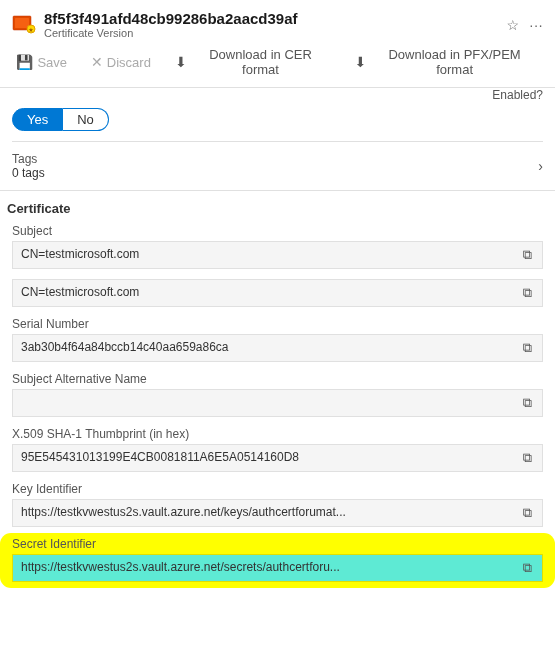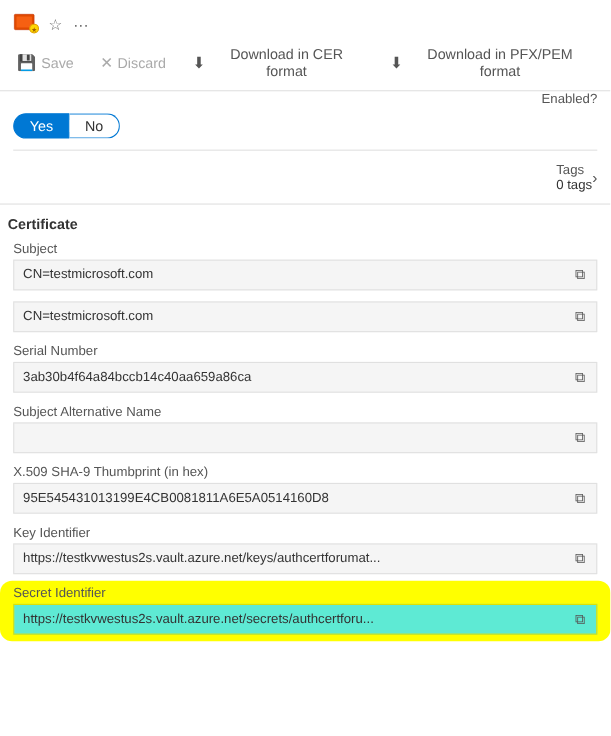--- a/index.html
+++ b/index.html
@@ -90,21 +90,21 @@
       border-radius: 0 12px 12px 0;
     }
     .divider {
       border: none;
       border-top: 1px solid #e0e0e0;
       margin: 0 12px;
     }
     .tags-row {
       display: flex;
       align-items: center;
-      justify-content: flex-end;
+      justify-content: space-between;
       padding: 10px 12px;
       border-bottom: 1px solid #e0e0e0;
       cursor: pointer;
     }
     .tags-label { font-size: 12px; color: #555; }
     .tags-count { font-size: 12px; color: #333; }
     .tags-left { display: flex; flex-direction: column; }
     .chevron { font-size: 14px; color: #555; }
     .section-title {
       font-size: 13px;
@@ -157,20 +157,24 @@
 
 <div class="header">
   <span class="cert-icon">
     <svg width="24" height="24" viewBox="0 0 24 24">
       <rect x="1" y="3" width="18" height="14" rx="1" fill="#e04a00" stroke="#c03000" stroke-width="0.5"></rect>
       <rect x="3" y="5" width="14" height="10" rx="0.5" fill="#ff6a1a" opacity="0.7"></rect>
       <circle cx="19" cy="16" r="4" fill="#ffd700" stroke="#e0a000" stroke-width="1"></circle>
       <text x="19" y="19" text-anchor="middle" font-size="6" fill="#a06000">★</text>
     </svg>
   </span>
+  <div class="header-title-block">
+    <div class="header-title">8f5f3f491afd48cb99286ba2aacd39af</div>
+    <div class="header-subtitle">Certificate Version</div>
+  </div>
   <div class="header-icons">
     <span title="Pin" style="cursor:pointer;">☆</span>
     <span title="More" style="cursor:pointer;">···</span>
   </div>
 </div>
 
 <div class="toolbar">
   <button class="toolbar-btn disabled">
     <span class="icon">💾</span>
     <span>Save</span>
@@ -232,21 +236,21 @@
 
 <div class="field-block">
   <div class="field-label">Subject Alternative Name</div>
   <div class="field-value-row">
     <span class="field-value"></span>
     <button class="copy-btn" title="Copy">⧉</button>
   </div>
 </div>
 
 <div class="field-block">
-  <div class="field-label">X.509 SHA-9 Thumbprint (in hex)</div>
+  <div class="field-label">X.509 SHA-1 Thumbprint (in hex)</div>
   <div class="field-value-row">
     <span class="field-value">95E545431013199E4CB0081811A6E5A0514160D8</span>
     <button class="copy-btn" title="Copy">⧉</button>
   </div>
 </div>
 
 <div class="field-block">
   <div class="field-label">Key Identifier</div>
   <div class="field-value-row">
     <span class="field-value">https://testkvwestus2s.vault.azure.net/keys/authcertforumat...</span>

